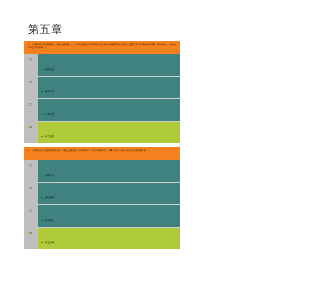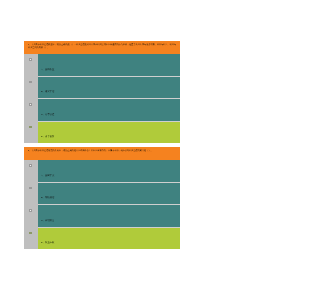--- a/index.html
+++ b/index.html
@@ -102,20 +102,21 @@
   .marker.checked {
     background: #dfe6c8;
     border-color: #8d9a66;
   }
 </style>
 </head>
 <body>
 
 <div class="page">
 
+  <div class="doc-title">第五章</div>
 
   <div class="content">
 
     <div class="question-block">
       <div class="q-header">
         <div class="q-header-text">1、下列关于职业道德叙述中，说法正确的是（）：职业道德是从业人员在职业活动中应当遵循的行为准则，涵盖了从业人员与服务对象、职业与职工、职业与职业之间的关系（）。</div>
       </div>
       <div class="options">
         <div class="option-row">
           <span class="marker"></span>

